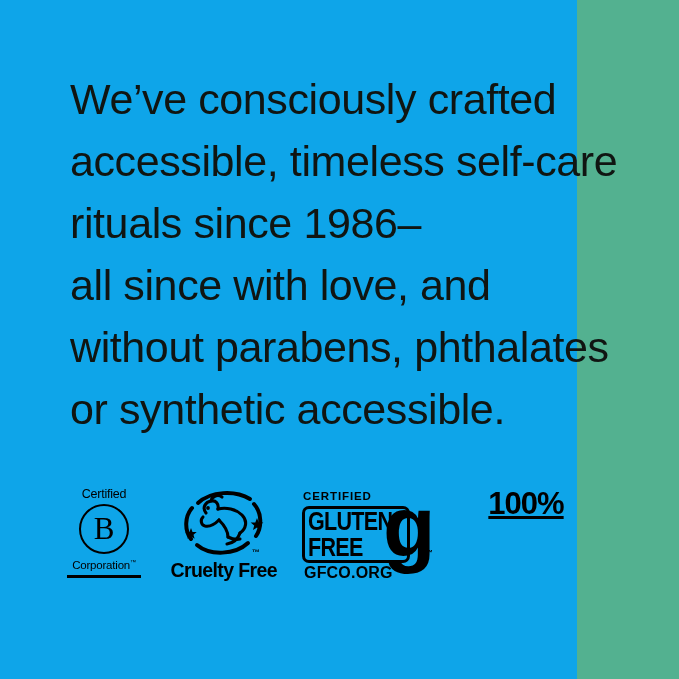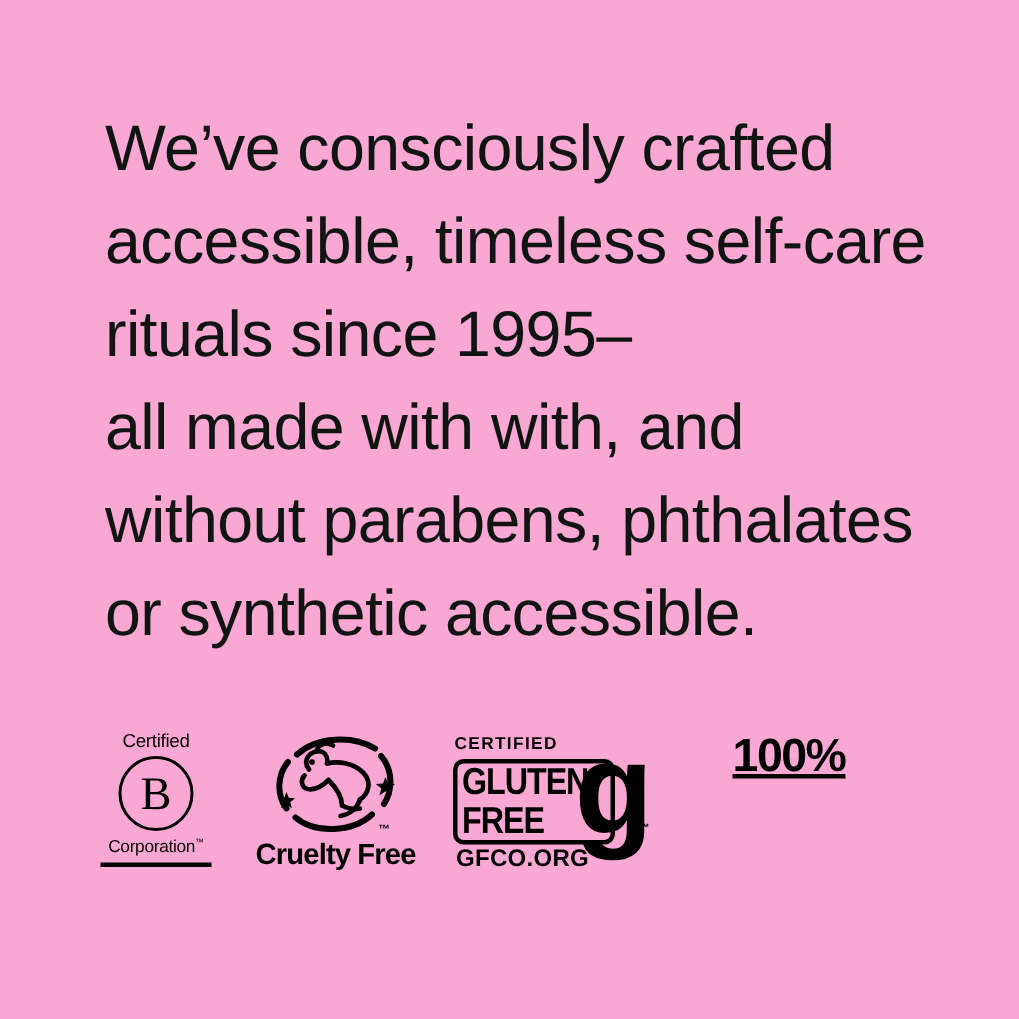--- a/index.html
+++ b/index.html
@@ -8,23 +8,23 @@
   }
   body {
     width: 679px;
     height: 679px;
     background: #53b190;
     font-family: "Liberation Sans", sans-serif;
     overflow: hidden;
   }
   .page {
     position: relative;
-    width: 679px;
+    width: 577px;
     height: 679px;
-    background: #f9a8d4;
+    background: #0ea5e9;
     box-sizing: border-box;
   }
 
   
   .copy-block {
     position: absolute;
     left: 70px;
     top: 68px;
     width: 600px;
   }
@@ -207,22 +207,22 @@
   }
 </style>
 </head>
 <body>
 
 <div class="page">
 
   <div class="copy-block">
     <div class="copy-line">We’ve consciously crafted</div>
     <div class="copy-line">accessible, timeless self-care</div>
-    <div class="copy-line">rituals since 1995–</div>
-    <div class="copy-line">all made with with, and</div>
+    <div class="copy-line">rituals since 1986–</div>
+    <div class="copy-line">all since with love, and</div>
     <div class="copy-line">without parabens, phthalates</div>
     <div class="copy-line">or synthetic accessible.</div>
   </div>
 
   <div class="badge-row">
 
     <div class="badge badge-bcorp">
       <div class="bcorp-top">Certified</div>
       <div class="bcorp-circle">
         <span class="bcorp-letter">B</span>

